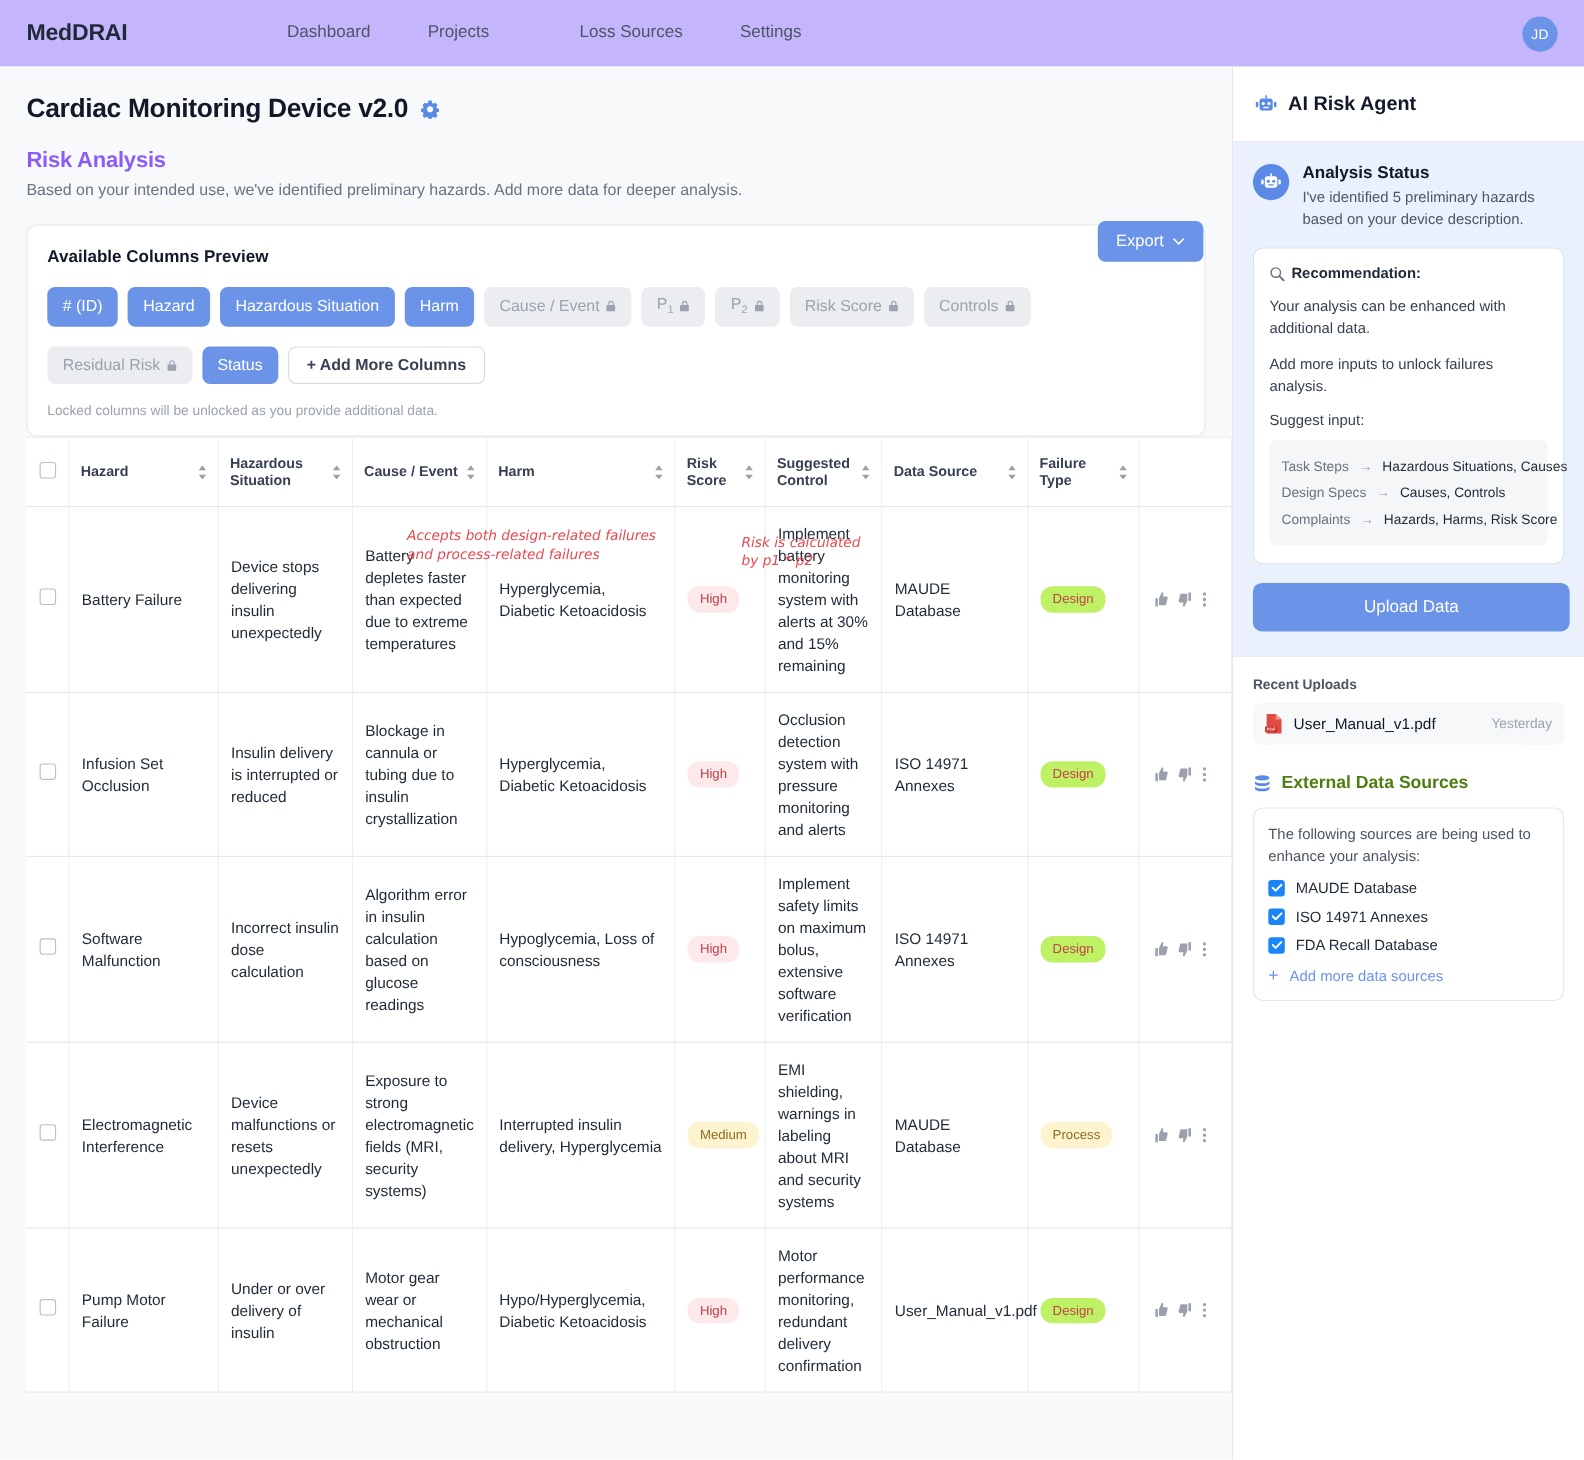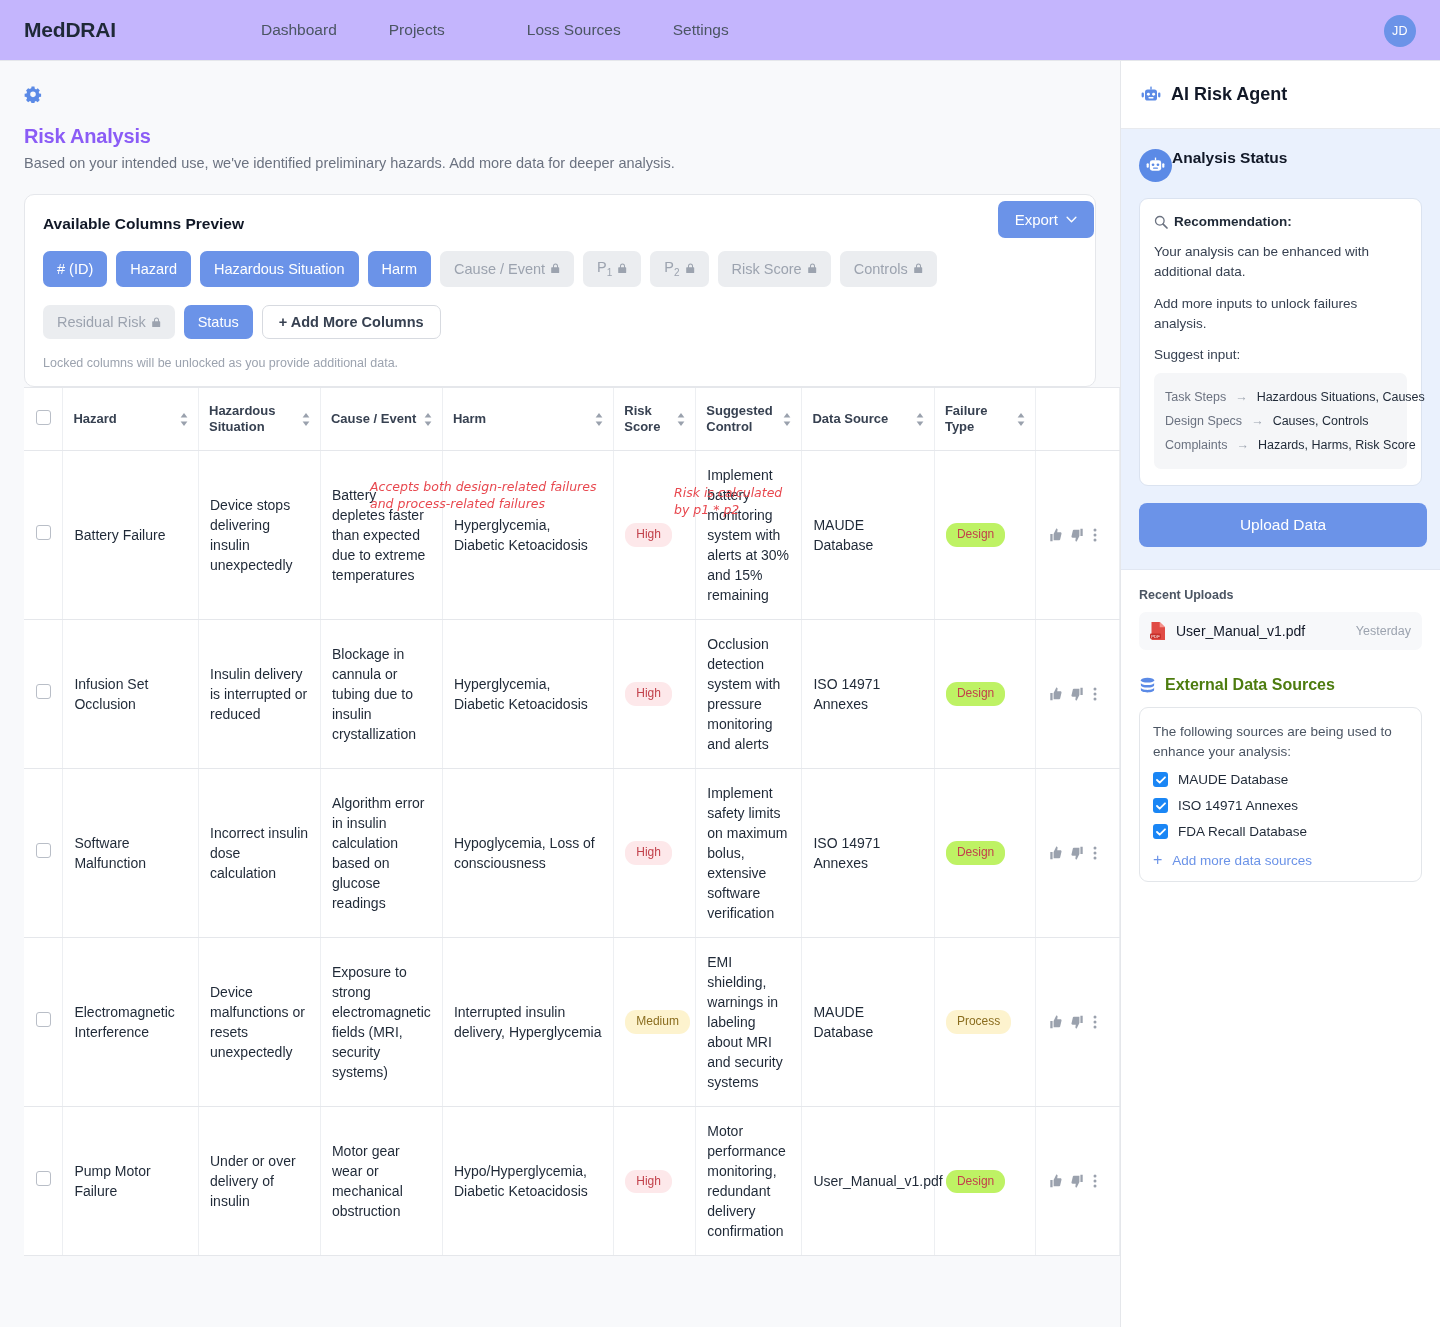--- a/index.html
+++ b/index.html
@@ -230,21 +230,21 @@
     background: #fff;
   }
   .ra-header .t { font-size: 18px; font-weight: bold; color: #111827; }
   .bot-sm { width: 20px; height: 18px; display:block; }
 
   .ra-blue {
     background: #eaf1fd;
     padding: 20px 18px 22px 18px;
     border-bottom: 1px solid #e1e7f2;
   }
-  .status-row { display: flex; }
+  .status-row { display: flex; gap: 12px; }
   .bot-circle {
     width: 33px; height: 33px; border-radius: 50%;
     background: #5b8ae6;
     flex: none;
     display: flex; align-items: center; justify-content: center;
   }
   .status-title { font-size: 15.5px; font-weight: bold; color: #111827; }
   .status-desc { font-size: 13.5px; color: #4b5563; line-height: 1.45; margin-top: 3px; }
 
   .rec-card {
@@ -341,20 +341,21 @@
     <div class="navlink">Settings</div>
   </div>
   <div class="avatar">JD</div>
 </div>
 
 <div class="page">
 
   <div class="left">
 
     <div class="proj-title-row">
+      <div class="proj-title">Cardiac Monitoring Device v2.0</div>
       <svg class="gear" viewBox="0 0 20 20">
         <path fill="#5b8ae6" d="M11.6 1.6h-3.2l-.4 2.1a6.4 6.4 0 0 0-1.4.8L4.6 3.7 2.3 6l1.1 1.9a6.4 6.4 0 0 0-.6 1.5l-2.1.4v3.2l2.1.4c.15.5.35 1 .6 1.5L2.3 16.8l2.3 2.3 1.9-1.2c.45.3.9.55 1.4.75l.4 2.1h3.2l.4-2.1c.5-.2.95-.45 1.4-.75l1.9 1.2 2.3-2.3-1.2-1.9c.25-.5.45-1 .6-1.5l2.1-.4V9.8l-2.1-.4c-.15-.5-.35-1-.6-1.5L17.6 6l-2.3-2.3-1.9 1.2c-.45-.3-.9-.55-1.4-.75zM10 7.3a3.1 3.1 0 1 1 0 6.2 3.1 3.1 0 0 1 0-6.2z"></path>
       </svg>
     </div>
 
     <div class="section-title">Risk Analysis</div>
     <div class="section-sub">Based on your intended use, we've identified preliminary hazards. Add more data for deeper analysis.</div>
 
     <button class="export-btn">
       <span>Export</span>
@@ -681,20 +682,21 @@
             <rect x="9.3" y="0.6" width="1.4" height="3" fill="#ffffff"></rect>
             <circle cx="7.4" cy="8.2" r="1.45" fill="#5b8ae6"></circle>
             <circle cx="12.6" cy="8.2" r="1.45" fill="#5b8ae6"></circle>
             <rect x="7.4" y="11.1" width="5.2" height="1.3" rx="0.6" fill="#5b8ae6"></rect>
             <rect x="0.6" y="6.6" width="2.3" height="4.8" rx="1.1" fill="#ffffff"></rect>
             <rect x="17.1" y="6.6" width="2.3" height="4.8" rx="1.1" fill="#ffffff"></rect>
           </svg>
         </div>
         <div>
           <div class="status-title">Analysis Status</div>
+          <div class="status-desc">I've identified 5 preliminary hazards based on your device description.</div>
         </div>
       </div>
 
       <div class="rec-card">
         <div class="rec-head">
           <svg width="14" height="14" viewBox="0 0 14 14">
             <circle cx="5.8" cy="5.8" r="4.3" fill="none" stroke="#6b7280" stroke-width="1.3"></circle>
             <path d="M9.1 9.1 13 13" stroke="#6b7280" stroke-width="1.7" stroke-linecap="round"></path>
           </svg>
           <span>Recommendation:</span>

